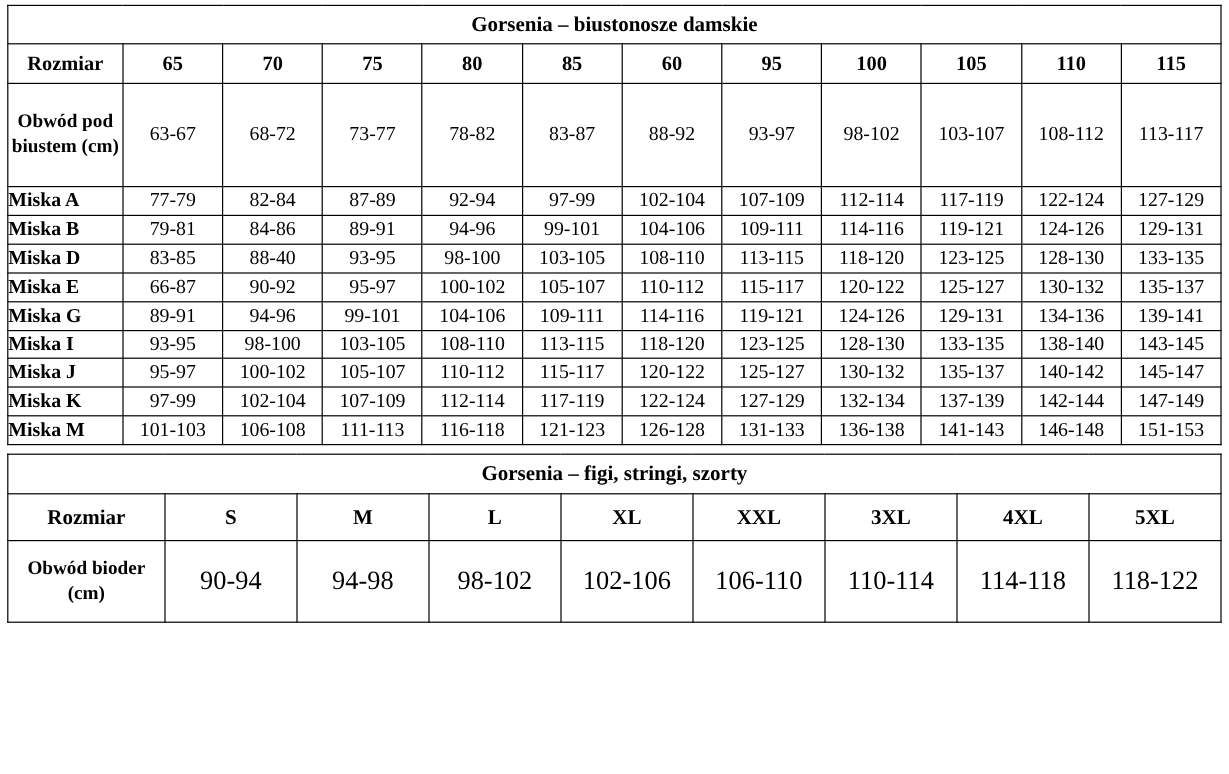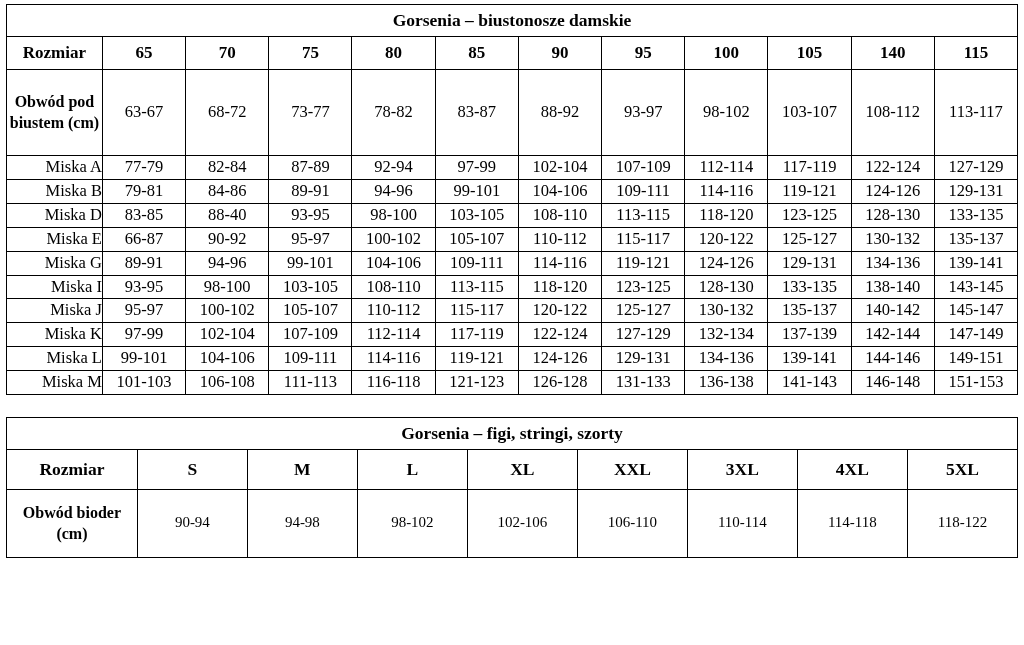--- a/index.html
+++ b/index.html
@@ -24,21 +24,21 @@
     border-collapse: collapse;
     width: 1012px;
     margin: 0 auto;
     table-layout: fixed;
     border-radius: 27px;
   }
   table.bras {
     margin-top: 4px;
   }
   table.panties {
-    margin-top: 22px;
+    margin-top: 7px;
   }
   td, th {
     border: 1px solid #000000;
     text-align: center;
     vertical-align: middle;
     font-size: 16.5px;
     font-weight: normal;
     padding: 2px 2px;
     line-height: 1.15;
   }
@@ -47,23 +47,23 @@
     font-size: 17.5px;
     padding: 5px 0 6px 0;
     border: 1px solid #000000;
   }
   .hdr {
     font-weight: bold;
     font-size: 17px;
     padding: 6px 0;
   }
   .rowlabel {
-    font-weight: normal;
+    font-weight: bold;
     font-size: 17px;
-    text-align: right;
+    text-align: left;
   }
   .tall-label {
     font-weight: bold;
     font-size: 16px;
     line-height: 1.35;
     padding: 6px 2px;
   }
   .data-row td {
     padding: 2px 0;
     font-size: 16.5px;
@@ -76,21 +76,21 @@
 
   .panties .tall-cell {
     height: 62px;
   }
   .panties .hdr2 {
     font-weight: bold;
     font-size: 17.5px;
     padding: 9px 0;
   }
   .panties .big-cell {
-    font-size: 15px;
+    font-size: 22px;
   }
 </style>
 </head>
 <body>
 
 <div class="page">
 
   <table class="bras">
     <colgroup>
       <col class="c0">
@@ -110,25 +110,25 @@
       <tr>
         <td class="title-cell" colspan="12">Gorsenia – biustonosze damskie</td>
       </tr>
       <tr>
         <td class="hdr">Rozmiar</td>
         <td class="hdr">65</td>
         <td class="hdr">70</td>
         <td class="hdr">75</td>
         <td class="hdr">80</td>
         <td class="hdr">85</td>
-        <td class="hdr">90</td>
+        <td class="hdr">60</td>
         <td class="hdr">95</td>
         <td class="hdr">100</td>
         <td class="hdr">105</td>
-        <td class="hdr">140</td>
+        <td class="hdr">110</td>
         <td class="hdr">115</td>
       </tr>
       <tr style="height:86px;">
         <td class="tall-label">Obwód pod biustem (cm)</td>
         <td>63-67</td>
         <td>68-72</td>
         <td>73-77</td>
         <td>78-82</td>
         <td>83-87</td>
         <td>88-92</td>
@@ -245,34 +245,20 @@
         <td>112-114</td>
         <td>117-119</td>
         <td>122-124</td>
         <td>127-129</td>
         <td>132-134</td>
         <td>137-139</td>
         <td>142-144</td>
         <td>147-149</td>
       </tr>
       <tr class="data-row">
-        <td class="rowlabel">Miska L</td>
-        <td>99-101</td>
-        <td>104-106</td>
-        <td>109-111</td>
-        <td>114-116</td>
-        <td>119-121</td>
-        <td>124-126</td>
-        <td>129-131</td>
-        <td>134-136</td>
-        <td>139-141</td>
-        <td>144-146</td>
-        <td>149-151</td>
-      </tr>
-      <tr class="data-row">
         <td class="rowlabel">Miska M</td>
         <td>101-103</td>
         <td>106-108</td>
         <td>111-113</td>
         <td>116-118</td>
         <td>121-123</td>
         <td>126-128</td>
         <td>131-133</td>
         <td>136-138</td>
         <td>141-143</td>

